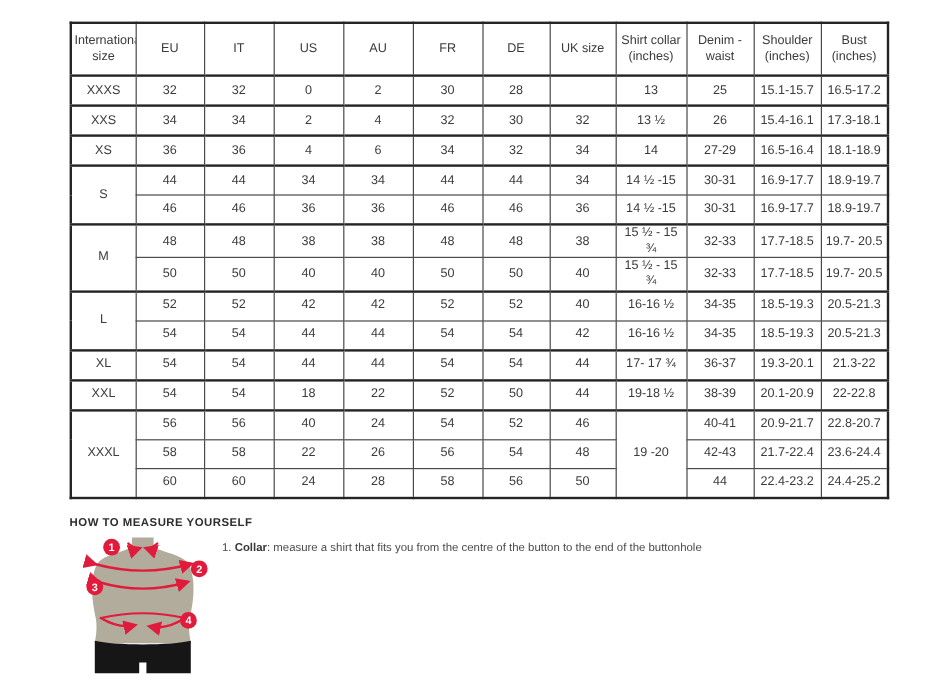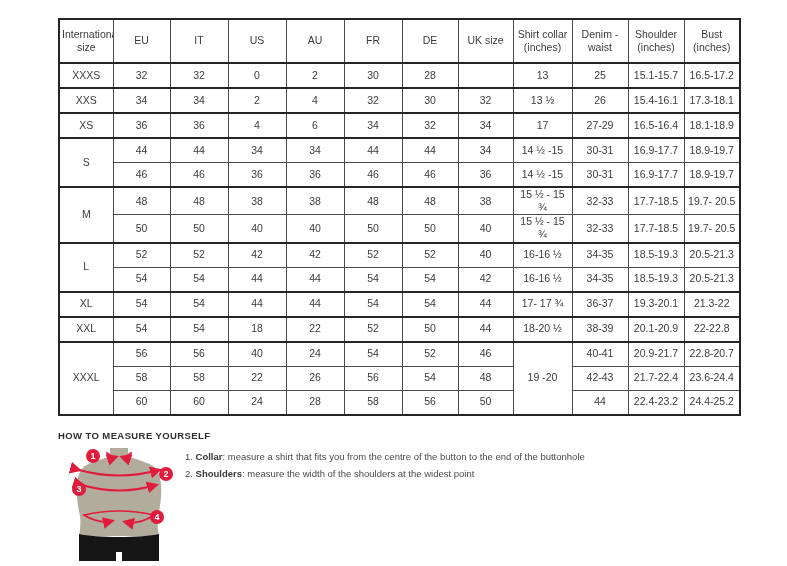--- a/index.html
+++ b/index.html
@@ -31,21 +31,21 @@
   .size-table tbody td{height:23px;}
   .size-table tr.group-start > td{border-top:2px solid var(--line-strong);}
 
   
   .measure{position:absolute;left:58px;top:430px;width:690px;}
   .measure-heading{
     font-size:9.5px;font-weight:bold;letter-spacing:.4px;color:#2e2e2e;
   }
   .measure-body{display:flex;margin-top:6px;}
   .figure-wrap{width:116px;height:118px;flex:none;margin-left:3px;}
-  .steps{margin-left:8px;padding-top:2px;}
+  .steps{margin-left:8px;padding-top:2px;text-align:center;}
   .step{
     font-size:9.5px;color:#4a4a4a;line-height:16.5px;white-space:nowrap;
   }
   .step b{color:#383838;}
 </style>
 </head>
 <body>
 
 <div class="screen">
 
@@ -111,21 +111,21 @@
         </tr>
         <tr class="group-start">
           <td rowspan="1">XS</td>
           <td>36</td>
           <td>36</td>
           <td>4</td>
           <td>6</td>
           <td>34</td>
           <td>32</td>
           <td>34</td>
-          <td>17</td>
+          <td>14</td>
           <td>27-29</td>
           <td>16.5-16.4</td>
           <td>18.1-18.9</td>
         </tr>
         <tr class="group-start">
           <td rowspan="2">S</td>
           <td>44</td>
           <td>44</td>
           <td>34</td>
           <td>34</td>
@@ -220,21 +220,21 @@
         </tr>
         <tr class="group-start">
           <td rowspan="1">XXL</td>
           <td>54</td>
           <td>54</td>
           <td>18</td>
           <td>22</td>
           <td>52</td>
           <td>50</td>
           <td>44</td>
-          <td>18-20 ½</td>
+          <td>19-18 ½</td>
           <td>38-39</td>
           <td>20.1-20.9</td>
           <td>22-22.8</td>
         </tr>
         <tr class="group-start">
           <td rowspan="3">XXXL</td>
           <td>56</td>
           <td>56</td>
           <td>40</td>
           <td>24</td>
@@ -313,18 +313,17 @@
             </g>
             <g>
               <circle cx="94" cy="70" r="7" fill="var(--red)"></circle>
               <text x="94" y="73.2" fill="#fff">4</text>
             </g>
           </g>
         </svg>
       </div>
       <div class="steps">
           <div class="step">1. <b>Collar</b>: measure a shirt that fits you from the centre of the button to the end of the buttonhole</div>
-          <div class="step">2. <b>Shoulders</b>: measure the width of the shoulders at the widest point</div>
         </div>
     </div>
   </div>
 
 </div>
 
 </body></html>

